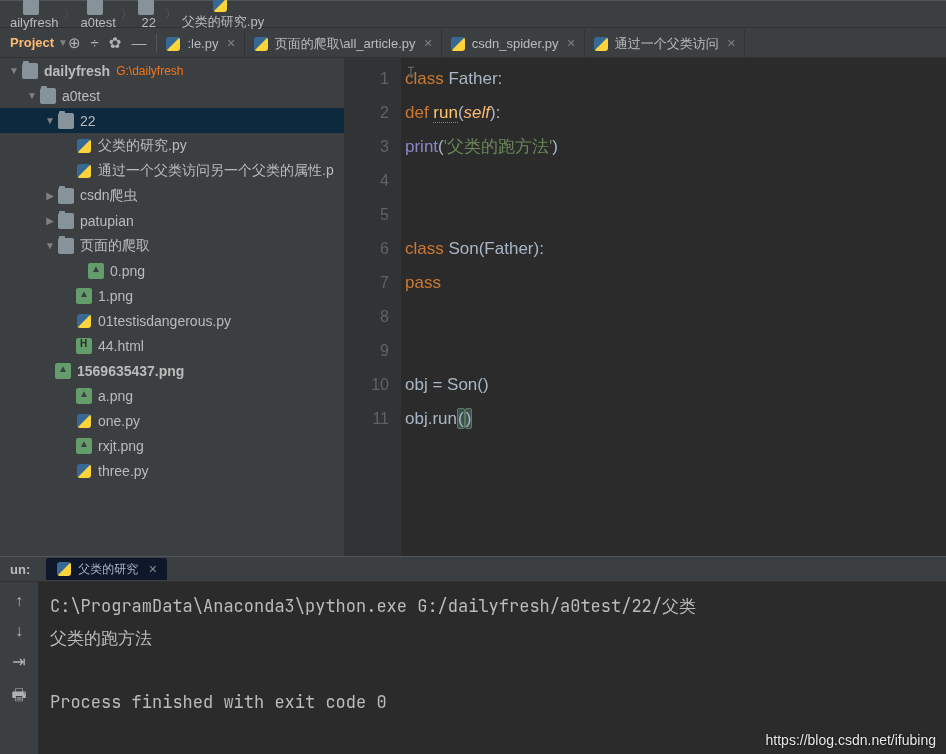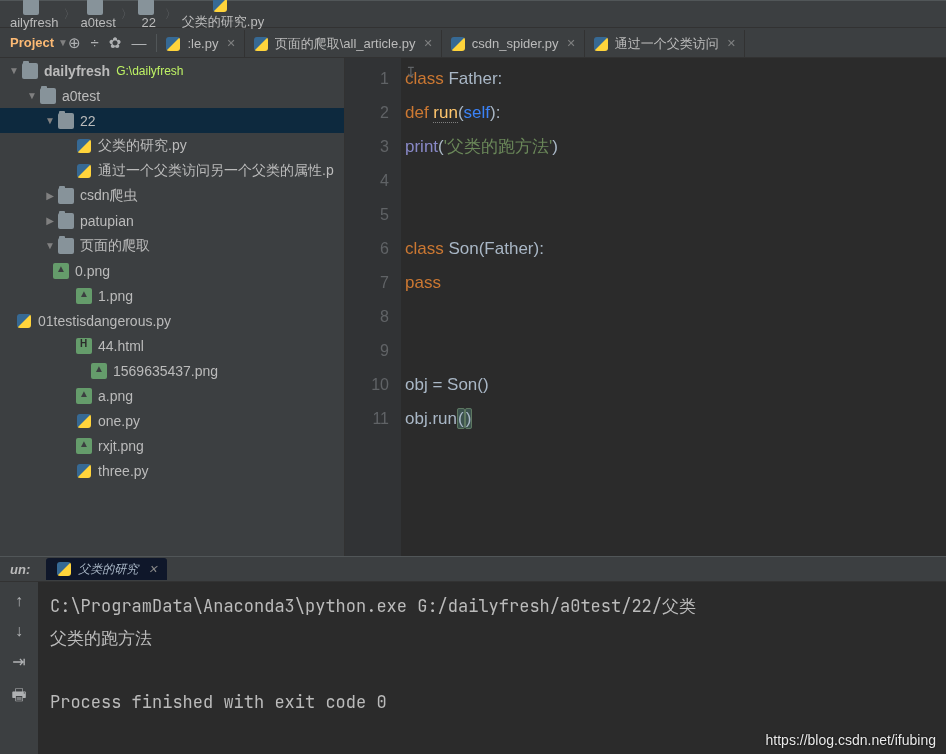--- a/index.html
+++ b/index.html
@@ -24,36 +24,36 @@
 .tab .close { margin-left:8px; color:#7F8081; font-size:11px; }
 
 
 .main { display:flex; height:498px; background:#3C3F41; }
 .tree { width:345px; background:#3C3F41; border-right:1px solid #323232; overflow:hidden; }
 .tree-row { display:flex; align-items:center; height:25px; cursor:pointer; white-space:nowrap; font-size:14px; }
 .tree-row.sel { background:#0D293E; }
 .tree-row .arrow { width:16px; text-align:center; color:#808080; font-size:10px; }
 .tree-row .ico { margin-right:6px; }
 .tree-row .name { color:#BBBBBB; }
-.tree-row .path { color:#bef264; margin-left:6px; font-size:12px; }
+.tree-row .path { color:#f97316; margin-left:6px; font-size:12px; }
 
 .editor { flex:1; display:flex; background:#2B2B2B; position:relative; }
 .gutter { width:56px; background:#313335; text-align:right; color:#606366; font-family:"Consolas","JetBrains Mono",monospace; font-size:16px; line-height:34px; padding-right:12px; padding-top:4px; }
 .code { flex:1; font-family:"Consolas","JetBrains Mono",monospace; font-size:17px; line-height:34px; padding-top:4px; padding-left:4px; }
 .kw { color:#CC7832; }
 .fn { color:#FFC66D; }
 .fn-under { border-bottom:1px dotted #808080; }
-.self { color:#3b82f6; }
+.self { color:#fdba74;font-style:italic; }
 .str { color:#6A8759; }
 .builtin { color:#8888C6; }
 .par-hl { background:#3B514D; border:1px solid #5E7861; border-radius:2px; }
 .gutter-ico { position:absolute; left:60px; color:#606366; font-size:14px; }
 
 
-.run-hdr { display:flex; align-items:center; height:26px; background:#3C3F41; border-top:1px solid #515658; border-bottom:1px solid #323232;font-style:italic; }
+.run-hdr { display:flex; align-items:center; height:26px; background:#3C3F41; border-top:1px solid #515658; border-bottom:1px solid #323232; }
 .run-lbl { color:#BBBBBB; padding:0 10px; font-weight:bold; }
 .run-tab { display:flex; align-items:center; background:#0f172a; height:22px; padding:0 10px; border-radius:3px 3px 0 0; margin-left:6px; font-size:12px; }
 .run-tab .ico { margin-right:6px; }
 .run-tab .close { margin-left:10px; color:#888; font-size:11px; }
 
 .run-body { display:flex; height:172px; background:#2B2B2B; position:relative; }
 .run-tools { width:38px; display:flex; flex-direction:column; align-items:center; gap:12px; padding-top:10px; color:#AFB1B3; background:#3C3F41; }
 .run-tools span { cursor:pointer; font-size:16px; }
 .console { flex:1; font-family:"Consolas","JetBrains Mono",monospace; font-size:17px; line-height:32px; color:#BBBBBB; padding:8px 12px; white-space:pre; overflow:hidden; }
 .watermark { position:absolute; right:10px; bottom:6px; color:#EAEAEA; font-size:14px; text-shadow:0 0 2px #000; }
@@ -164,41 +164,41 @@
       <div class="tree-row" style="padding-left: 42px;">
         <span class="arrow">▶</span>
         <span class="ico ico-folder"></span>
         <span class="name">patupian</span>
       </div>
       <div class="tree-row" style="padding-left: 42px;">
         <span class="arrow">▼</span>
         <span class="ico ico-folder"></span>
         <span class="name">页面的爬取</span>
       </div>
-      <div class="tree-row" style="padding-left: 37px;">
+      <div class="tree-row" style="padding-left: 72px;">
         <span class="arrow"></span>
         <span class="ico ico-png"></span>
         <span class="name">0.png</span>
       </div>
       <div class="tree-row" style="padding-left: 60px;">
         <span class="arrow"></span>
         <span class="ico ico-png"></span>
         <span class="name">1.png</span>
       </div>
-      <div class="tree-row" style="">
+      <div class="tree-row" style="padding-left: 60px;">
         <span class="arrow"></span>
         <span class="ico ico-py"></span>
         <span class="name">01testisdangerous.py</span>
       </div>
       <div class="tree-row" style="padding-left: 60px;">
         <span class="arrow"></span>
         <span class="ico ico-html"></span>
         <span class="name">44.html</span>
       </div>
-      <div class="tree-row" style="padding-left: 75px;">
+      <div class="tree-row" style="padding-left: 39px; font-weight: bold;">
         <span class="arrow"></span>
         <span class="ico ico-png"></span>
         <span class="name">1569635437.png</span>
       </div>
       <div class="tree-row" style="padding-left: 60px;">
         <span class="arrow"></span>
         <span class="ico ico-png"></span>
         <span class="name">a.png</span>
       </div>
       <div class="tree-row" style="padding-left: 60px;">

